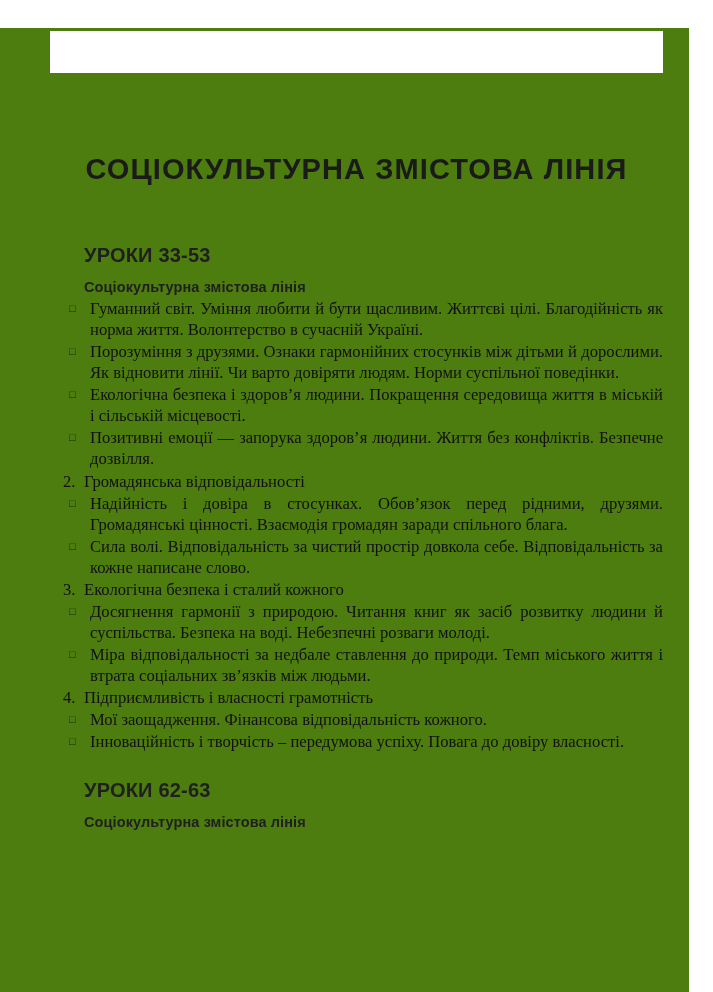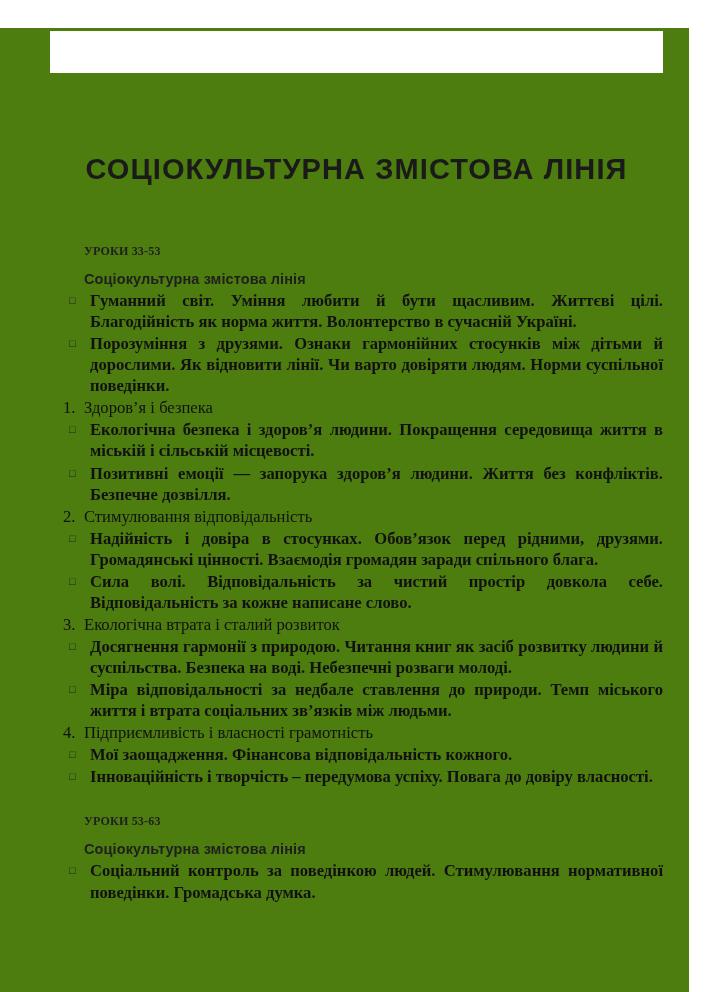--- a/index.html
+++ b/index.html
@@ -67,42 +67,41 @@
   }
 
   .body-area {
     position: absolute;
     left: 63px;
     top: 216px;
     width: 600px;
   }
 
   .lesson-head {
-    font-family: Liberation Serif, serif;
+    font-family: Liberation Sans, sans-serif;
     font-weight: bold;
-    font-size: 12px;
+    font-size: 20px;
     color: #1f1f1f;
     margin: 0 0 0 21px;
     letter-spacing: 0.2px;
   }
 
   .sub-head {
     font-family: "Liberation Sans", "DejaVu Sans", sans-serif;
     font-weight: bold;
     font-size: 14.5px;
     color: #1f1f1f;
     margin: 12px 0 3px 21px;
     letter-spacing: 0.1px;
   }
 
   ul.bullets {
     list-style: none;
     margin: 0;
     padding: 0;
-    font-weight: bold;
   }
 
   li.bullet-item {
     position: relative;
     padding-left: 21px;
     margin: 0 0 1px 6px;
     font-size: 16.6px;
     line-height: 1.27;
     color: #111111;
     text-align: justify;
@@ -156,63 +155,57 @@
         <div class="lesson-head">УРОКИ 33-53</div>
 
         <div class="sub-head">Соціокультурна змістова лінія</div>
 
         <ul class="bullets">
           <li class="bullet-item">Гуманний світ. Уміння любити й бути щасливим. Життєві цілі. Благодійність як норма життя. Волонтерство в сучасній Україні.</li>
           <li class="bullet-item">Порозуміння з друзями. Ознаки гармонійних стосунків між дітьми й дорослими. Як відновити лінії. Чи варто довіряти людям. Норми суспільної поведінки.</li>
         </ul>
 
 
-        <div class="numbered">
-          <span class="num">1.</span><span>Здоров’я і безпека</span>
-        </div>
         <ul class="bullets">
           <li class="bullet-item">Екологічна безпека і здоров’я людини. Покращення середовища життя в міській і сільській місцевості.</li>
           <li class="bullet-item">Позитивні емоції — запорука здоров’я людини. Життя без конфліктів. Безпечне дозвілля.</li>
         </ul>
 
         <div class="numbered">
-          <span class="num">2.</span><span>Стимулювання відповідальність</span>
+          <span class="num">2.</span><span>Громадянська відповідальності</span>
         </div>
         <ul class="bullets">
           <li class="bullet-item">Надійність і довіра в стосунках. Обов’язок перед рідними, друзями. Громадянські цінності. Взаємодія громадян заради спільного блага.</li>
           <li class="bullet-item">Сила волі. Відповідальність за чистий простір довкола себе. Відповідальність за кожне написане слово.</li>
         </ul>
 
         <div class="numbered">
-          <span class="num">3.</span><span>Екологічна втрата і сталий розвиток</span>
+          <span class="num">3.</span><span>Екологічна безпека і сталий кожного</span>
         </div>
         <ul class="bullets">
           <li class="bullet-item">Досягнення гармонії з природою. Читання книг як засіб розвитку людини й суспільства. Безпека на воді. Небезпечні розваги молоді.</li>
           <li class="bullet-item">Міра відповідальності за недбале ставлення до природи. Темп міського життя і втрата соціальних зв’язків між людьми.</li>
         </ul>
 
         <div class="numbered">
           <span class="num">4.</span><span>Підприємливість і власності грамотність</span>
         </div>
         <ul class="bullets">
           <li class="bullet-item">Мої заощадження. Фінансова відповідальність кожного.</li>
           <li class="bullet-item">Інноваційність і творчість – передумова успіху. Повага до довіру власності.</li>
         </ul>
 
       </div>
 
       <div class="section-gap"></div>
 
       <div>
 
-        <div class="lesson-head">УРОКИ 53-63</div>
+        <div class="lesson-head">УРОКИ 62-63</div>
 
         <div class="sub-head">Соціокультурна змістова лінія</div>
 
-        <ul class="bullets">
-          <li class="bullet-item">Соціальний контроль за поведінкою людей. Стимулювання нормативної поведінки. Громадська думка.</li>
-        </ul>
 
       </div>
 
     </div>
   </div>
 </div>
 
 </body></html>

